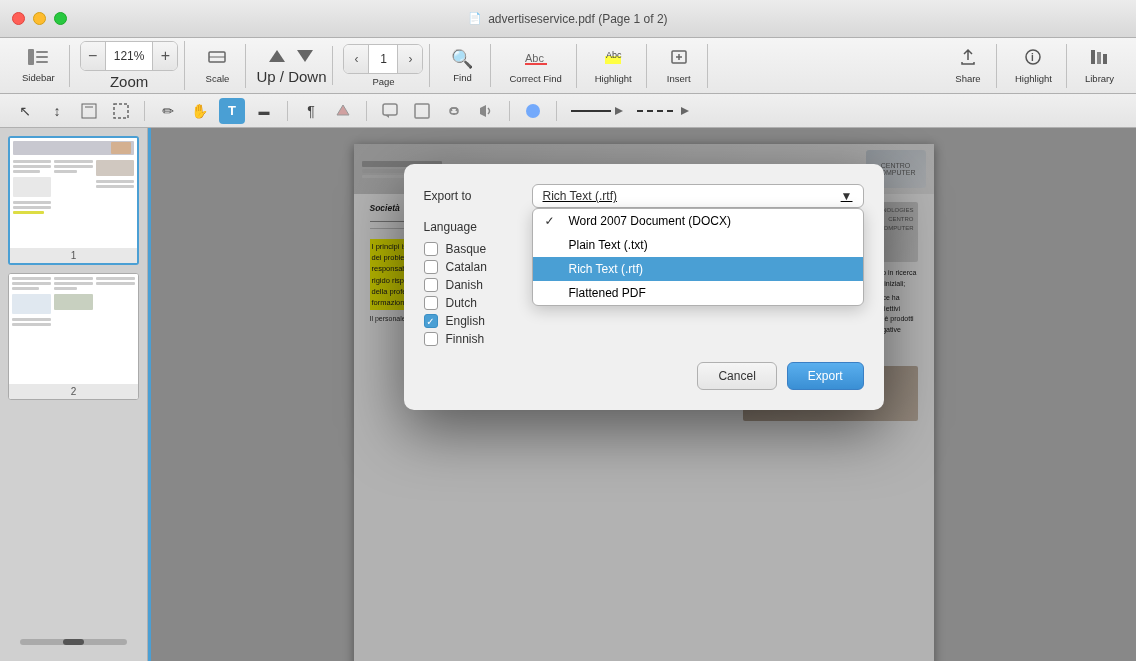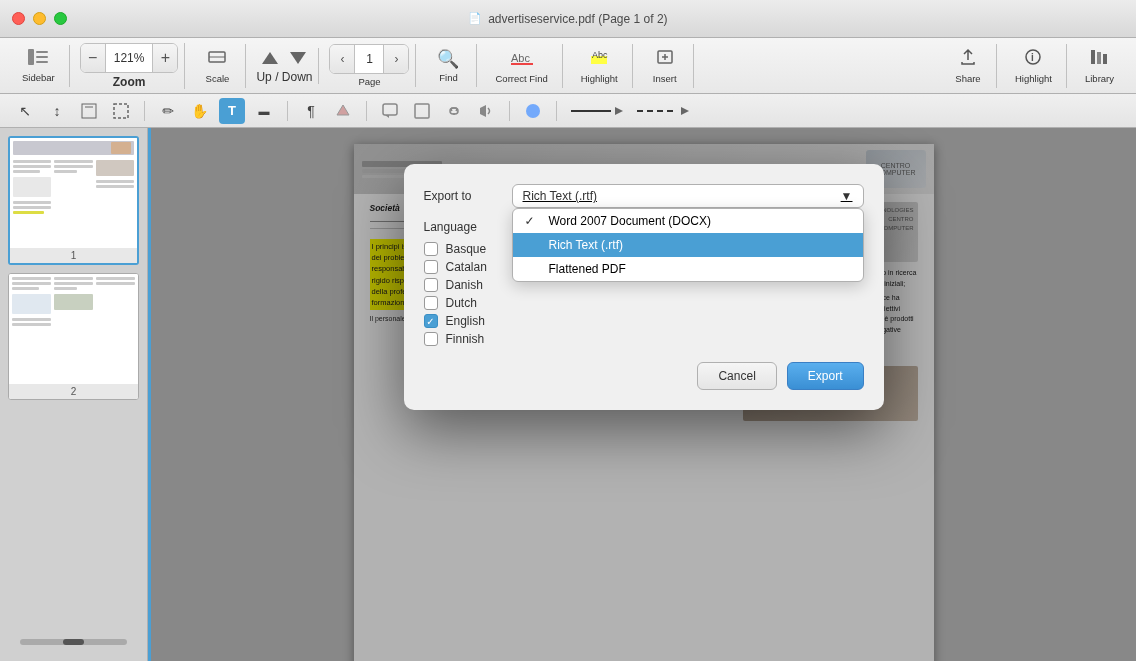--- a/index.html
+++ b/index.html
@@ -269,21 +269,21 @@
       border-radius: 10px;
       box-shadow: 0 20px 60px rgba(0,0,0,0.5);
       width: 480px;
       padding: 20px;
       position: relative;
     }
     .dialog-row {
       display: flex;
       align-items: center;
       margin-bottom: 12px;
-      gap: 8px;
+      gap: 28px;
     }
     .dialog-label {
       font-size: 12px;
       color: #333;
       min-width: 80px;
     }
     .dialog-dropdown {
       flex: 1;
       position: relative;
       text-decoration: underline;
@@ -437,21 +437,21 @@
     </div>
   </div>
 
   <div class="toolbar-group">
     <div style="display:flex;flex-direction:column;align-items:center;gap:2px;">
       <div class="zoom-ctrl">
         <div class="zoom-btn">−</div>
         <div class="zoom-val">121%</div>
         <div class="zoom-btn">+</div>
       </div>
-      <span class="label" style="font-size:12px;color:#333;font-weight:bold;">Zoom</span>
+      <span class="label" style="font-size:15px;color:#333;">Zoom</span>
     </div>
   </div>
 
   <div class="toolbar-group">
     <div class="toolbar-btn">
       <div class="icon">
         <svg width="20" height="18">
             <rect x="2" y="4" width="16" height="10" rx="1" fill="none" stroke="#666" stroke-width="1.5"></rect>
             <line x1="2" y1="9" x2="18" y2="9" stroke="#666" stroke-width="1"></line>
           </svg>
@@ -467,21 +467,21 @@
           <svg width="18" height="16">
               <polygon points="9,2 17,14 1,14" fill="#666"></polygon>
             </svg>
         </div>
         <div class="toolbar-btn-small">
           <svg width="18" height="16">
               <polygon points="9,14 17,2 1,2" fill="#666"></polygon>
             </svg>
         </div>
       </div>
-      <span class="label" style="font-size:12px;color:#333;">Up / Down</span>
+      <span class="label" style="font-size:15px;color:#333;">Up / Down</span>
     </div>
   </div>
 
   <div class="toolbar-group">
     <div style="display:flex;flex-direction:column;align-items:center;gap:2px;">
       <div class="page-ctrl">
         <div class="page-ctrl-btn">‹</div>
         <div class="page-val">1</div>
         <div class="page-ctrl-btn">›</div>
       </div>
@@ -778,20 +778,23 @@
           <div class="dialog-row">
             <span class="dialog-label">Export to</span>
             <div class="dialog-dropdown">
               <div class="dropdown-trigger">
                 <span>Rich Text (.rtf)</span>
                 <span>▼</span>
               </div>
               <div class="dropdown-menu">
                 <div class="dropdown-item checked">
                   <span>Word 2007 Document (DOCX)</span>
+                </div>
+                <div class="dropdown-item">
+                  <span>Plain Text (.txt)</span>
                 </div>
                 <div class="dropdown-item selected">
                   <span>Rich Text (.rtf)</span>
                 </div>
                 <div class="dropdown-item">
                   <span>Flattened PDF</span>
                 </div>
               </div>
             </div>
           </div>

